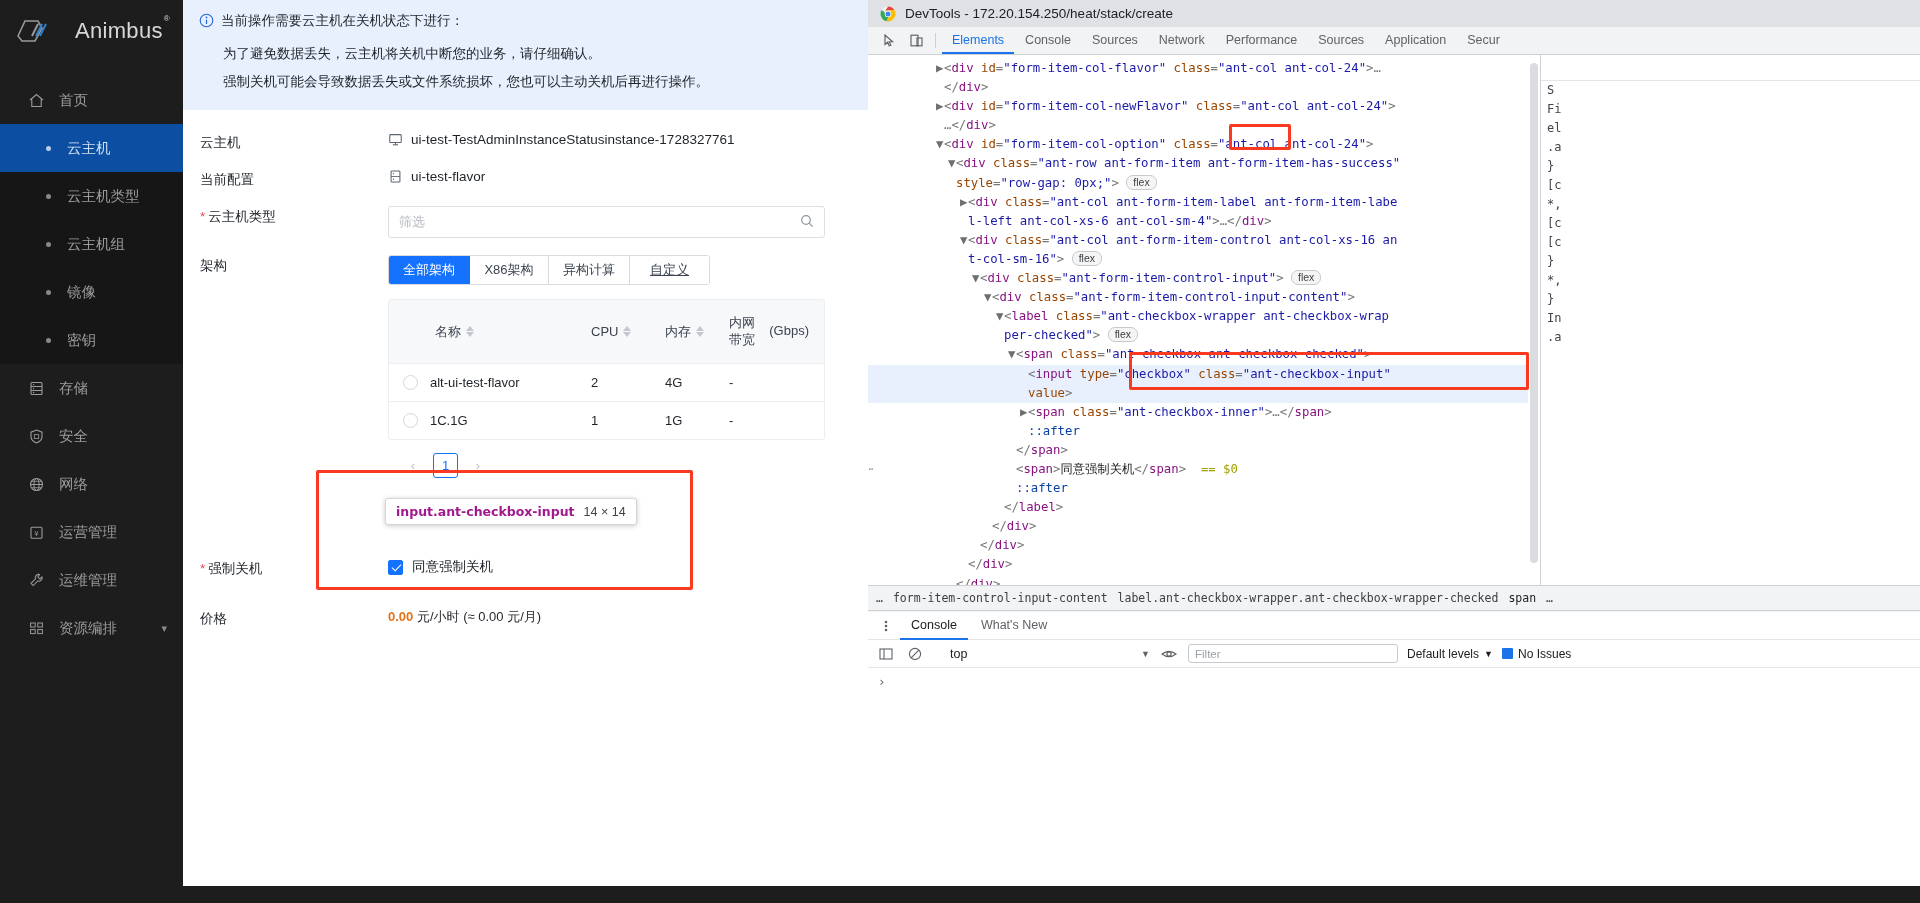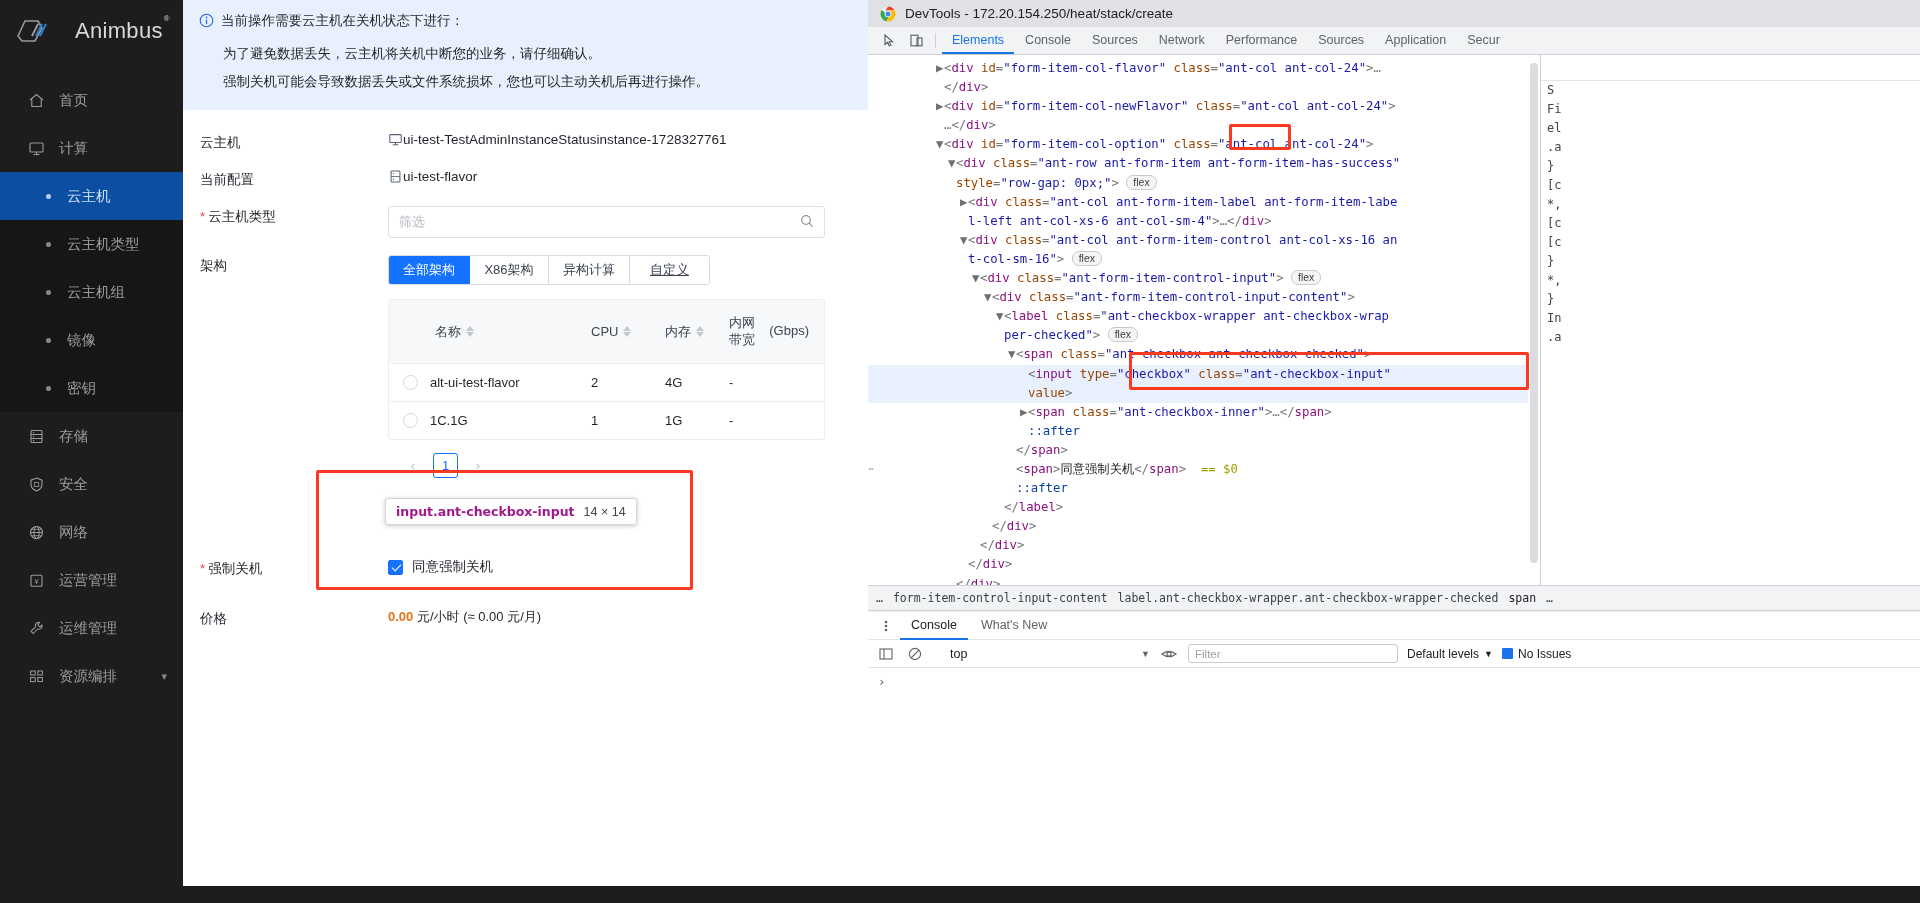--- a/index.html
+++ b/index.html
@@ -49,21 +49,21 @@
   .alert-icon { width:15px; height:15px; flex:none; margin-top:1px; }
   .alert-line { font-size:13.5px; color:#1f2329; padding:5px 0 5px 24px; }
 
   .form { padding:22px 0 0 0; }
   .frow { display:flex; align-items:flex-start; margin-bottom:17px; }
   .flabel {
     width:205px; text-align:left; padding-left:17px; font-size:13.5px; color:#1f2329;
     padding-top:2px; flex:none;
   }
   .req { color:#e34d59; margin-right:3px; }
-  .fval { font-size:13.5px; color:#1f2329; display:flex; align-items:center; }
+  .fval { font-size:13.5px; color:#1f2329; display:flex; align-items:center; gap:8px; }
   .fval .tiny-ico { width:15px; height:15px; flex:none; color:#5b6573; }
 
   .filter-input {
     width:437px; height:32px; border:1px solid #dcdfe6; border-radius:3px;
     display:flex; align-items:center; padding:0 10px; color:#b4b8bf; font-size:13px;
     background:#fff; justify-content:space-between;gap:48px;
   }
 
   .seg { display:flex; border:1px solid #d9dbe0; border-radius:3px; overflow:hidden; height:30px; }
   .seg-btn {
@@ -240,30 +240,20 @@
     <div class="nav">
       <div class="nav-item">
         <span class="ico">
           <svg width="17" height="17" viewBox="0 0 17 17">
               <path d="M2 8 L8.5 2.5 L15 8 M3.8 7.2 V14.5 H13.2 V7.2" fill="none" stroke="#9c9c9c" stroke-width="1.1"></path>
             </svg>
         </span>
         <span>首页</span>
       </div>
 
-      <div class="nav-item">
-        <span class="ico">
-          <svg width="17" height="17" viewBox="0 0 17 17">
-              <rect x="2" y="3" width="13" height="9" rx="1" fill="none" stroke="#9c9c9c" stroke-width="1.1"></rect>
-              <line x1="5.5" y1="14.5" x2="11.5" y2="14.5" stroke="#9c9c9c" stroke-width="1.1"></line>
-              <line x1="8.5" y1="12" x2="8.5" y2="14.5" stroke="#9c9c9c" stroke-width="1.1"></line>
-            </svg>
-        </span>
-        <span>计算</span>
-      </div>
 
       <div class="subgroup">
         <div class="nav-sub active">
           <span class="dot"></span>
           <span>云主机</span>
         </div>
         <div class="nav-sub">
           <span class="dot"></span>
           <span>云主机类型</span>
         </div>

